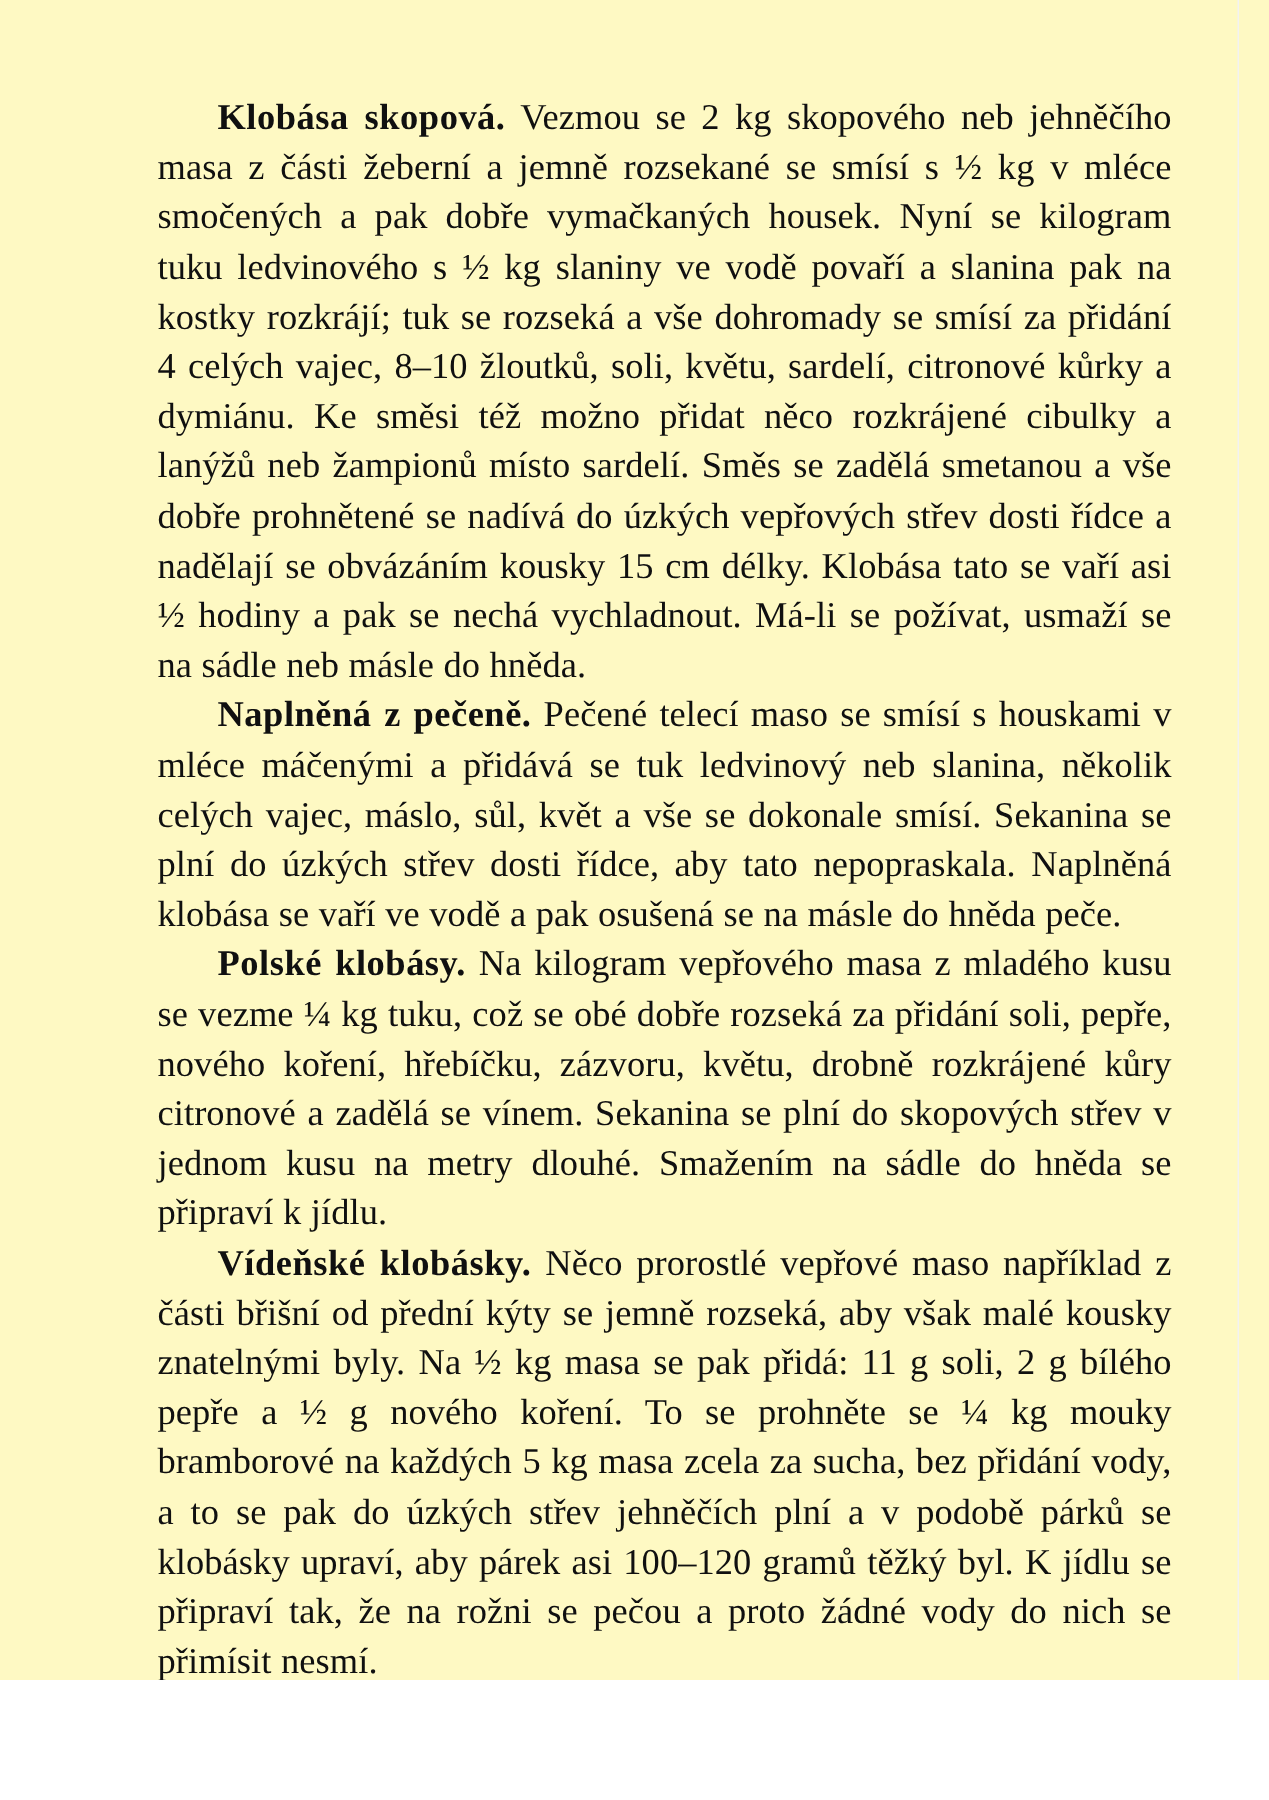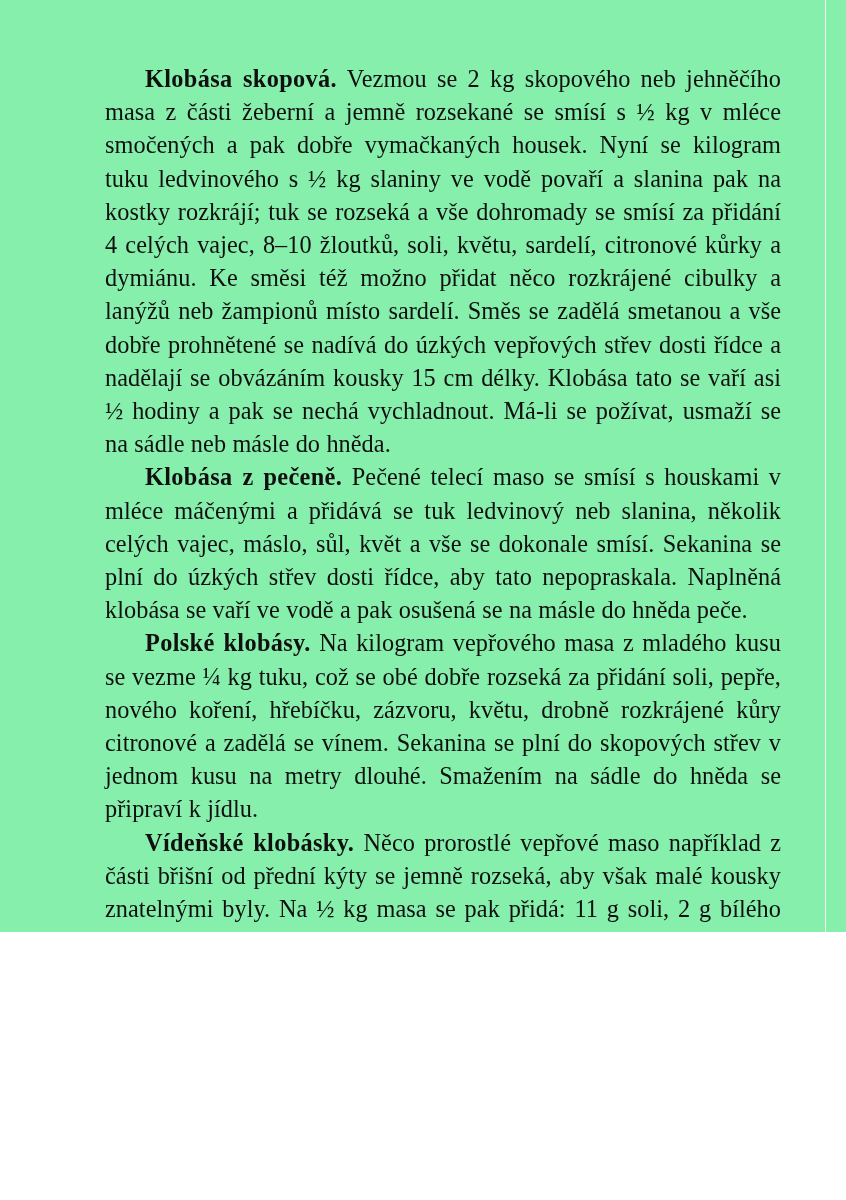--- a/index.html
+++ b/index.html
@@ -5,22 +5,22 @@
 <style>
   html, body {
     margin: 0;
     padding: 0;
     background: #ffffff;
   }
 
   .page {
     position: relative;
     width: 846px;
-    height: 932px;
-    background: #86efac;
+    height: 1120px;
+    background: #fef9c3;
     overflow: hidden;
     font-family: "Liberation Serif", "DejaVu Serif", serif;
     color: #101010;
     -webkit-font-smoothing: antialiased;
   }
 
   
   .scan-edge {
     position: absolute;
     top: 0;
@@ -107,21 +107,21 @@
 <body>
 
 <div class="page">
 
   <div class="scan-edge"></div>
 
   <div class="text-column">
 
     <p class="para"><span class="run-in-head">Klobása skopová.</span><span> Vezmou se 2 kg skopového neb jehněčího masa z části žeberní a jemně rozsekané se smísí s ½ kg v mléce smočených a pak dobře vymačkaných housek. Nyní se kilogram tuku ledvinového s ½ kg slaniny ve vodě povaří a slanina pak na kostky rozkrájí; tuk se rozseká a vše dohromady se smísí za přidání 4 celých vajec, 8–10 žloutků, soli, květu, sardelí, citronové kůrky a dymiánu. Ke směsi též možno přidat něco rozkrájené cibulky a lanýžů neb žampionů místo sardelí. Směs se zadělá smetanou a vše dobře prohnětené se nadívá do úzkých vepřových střev dosti řídce a nadělají se obvázáním kousky 15 cm délky. Klobása tato se vaří asi ½ hodiny a pak se nechá vychladnout. Má-li se požívat, usmaží se na sádle neb másle do hněda.</span></p>
 
-    <p class="para"><span class="run-in-head">Klobása z pečeně.</span><span> Pečené telecí maso se smísí s houskami v mléce máčenými a přidává se tuk ledvinový neb slanina, několik celých vajec, máslo, sůl, květ a vše se dokonale smísí. Sekanina se plní do úzkých střev dosti řídce, aby tato nepopraskala. Naplněná klobása se vaří ve vodě a pak osušená se na másle do hněda peče.</span></p>
+    <p class="para"><span class="run-in-head">Naplněná z pečeně.</span><span> Pečené telecí maso se smísí s houskami v mléce máčenými a přidává se tuk ledvinový neb slanina, několik celých vajec, máslo, sůl, květ a vše se dokonale smísí. Sekanina se plní do úzkých střev dosti řídce, aby tato nepopraskala. Naplněná klobása se vaří ve vodě a pak osušená se na másle do hněda peče.</span></p>
 
     <p class="para"><span class="run-in-head">Polské klobásy.</span><span> Na kilogram vepřového masa z mladého kusu se vezme ¼ kg tuku, což se obé dobře rozseká za přidání soli, pepře, nového koření, hřebíčku, zázvoru, květu, drobně rozkrájené kůry citronové a zadělá se vínem. Sekanina se plní do skopových střev v jednom kusu na metry dlouhé. Smažením na sádle do hněda se připraví k jídlu.</span></p>
 
     <p class="para"><span class="run-in-head">Vídeňské klobásky.</span><span> Něco prorostlé vepřové maso například z části břišní od přední kýty se jemně rozseká, aby však malé kousky znatelnými byly. Na ½ kg masa se pak přidá: 11 g soli, 2 g bílého pepře a ½ g nového koření. To se prohněte se ¼ kg mouky bramborové na každých 5 kg masa zcela za sucha, bez přidání vody, a to se pak do úzkých střev jehněčích plní a v podobě párků se klobásky upraví, aby párek asi 100–120 gramů těžký byl. K jídlu se připraví tak, že na rožni se pečou a proto žádné vody do nich se přimísit nesmí.</span></p>
 
   </div>
 
   <div class="page-number">303</div>
 
   <div class="watermark">

